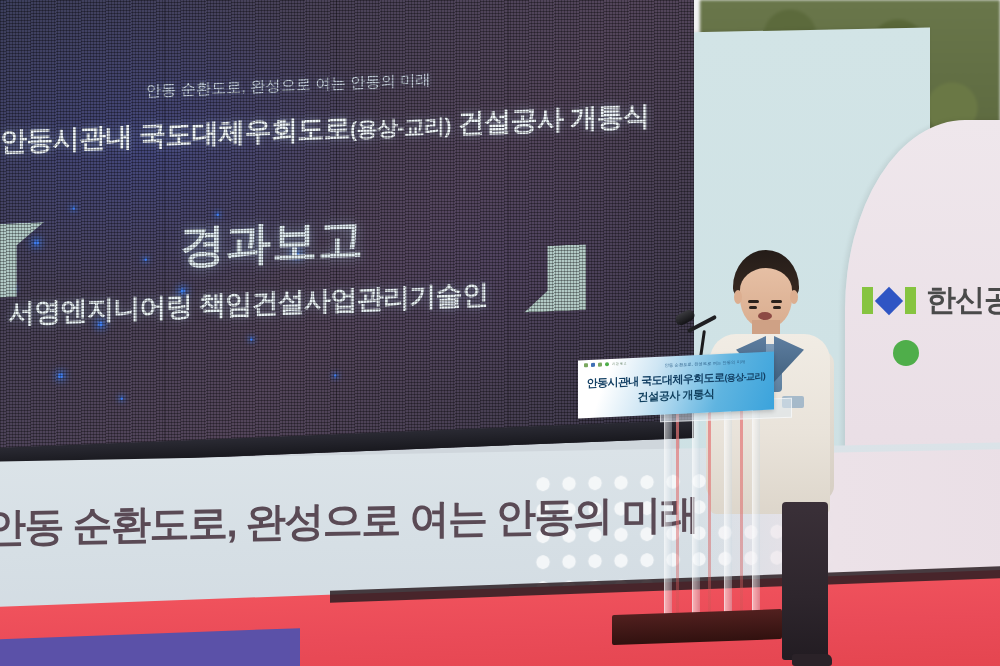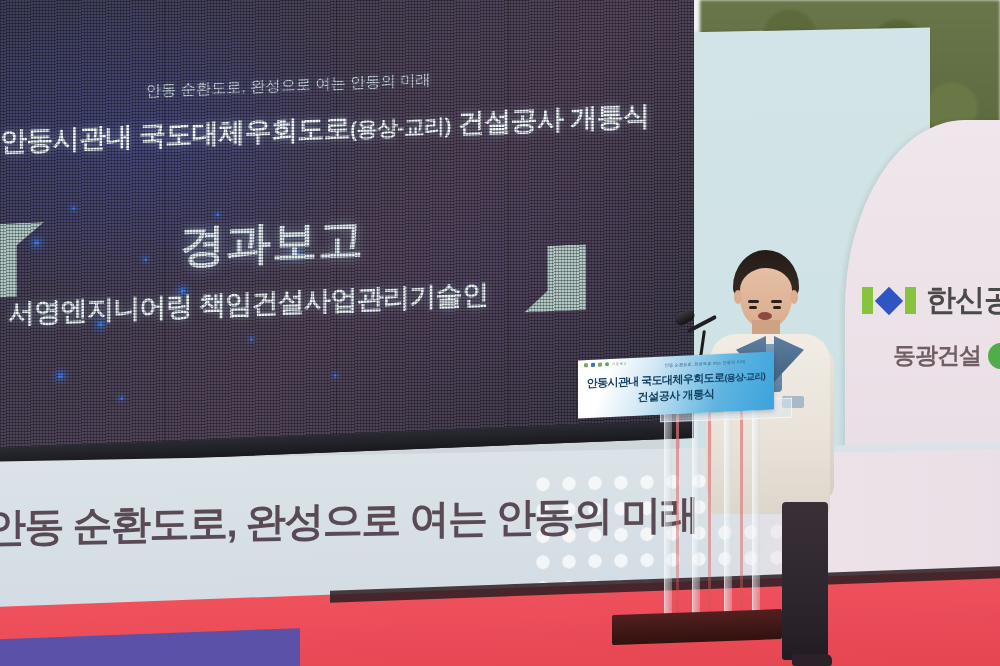--- a/index.html
+++ b/index.html
@@ -342,21 +342,20 @@
   <div class="panel-white"></div>
 
   <div class="logo-hanshin">
     <span class="bar-g"></span>
     <span class="diamond"></span>
     <span class="bar-g"></span>
     <span class="ltext">한신공</span>
   </div>
 
   <div class="logo-dong">
-    <span class="ltext">동광건설</span>
     <span class="green-circle"></span>
   </div>
 
   <div class="led-wrap">
     <div class="sparks">
       <div class="spark" style="left:40px;  top:246px;"></div>
       <div class="spark sm" style="left:78px;  top:214px;"></div>
       <div class="spark" style="left:104px; top:330px;"></div>
       <div class="spark sm" style="left:150px; top:268px;"></div>
       <div class="spark" style="left:186px; top:300px;"></div>

